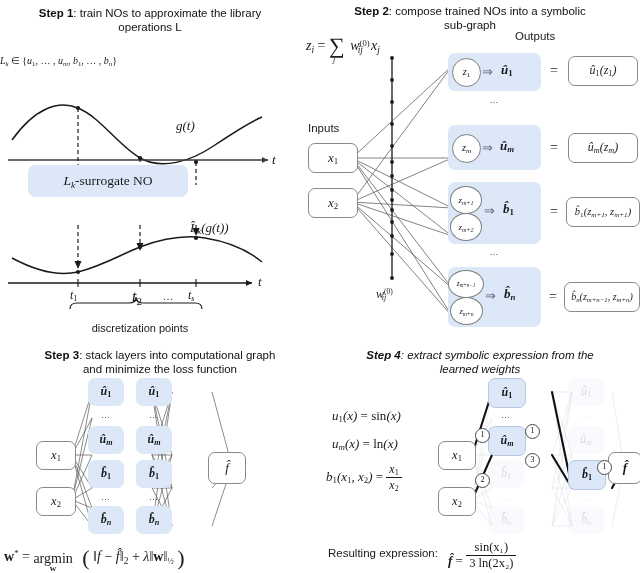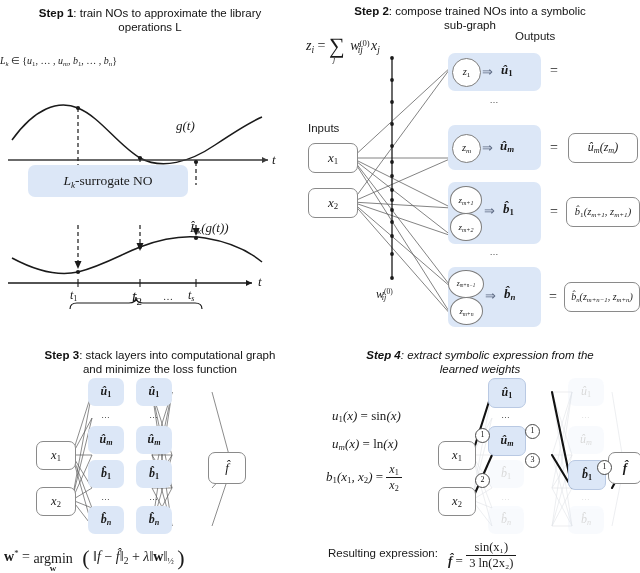--- a/index.html
+++ b/index.html
@@ -106,20 +106,21 @@
     <span class="eq" style="font-size:13.5px;">
       <span class="math">L<span class="sub">k</span></span><span class="mathr">-surrogate NO</span>
     </span>
   </div>
 
   <div class="math" style="position:absolute;left:70px;top:288px;font-size:12px;">t<span class="subr">1</span></div>
   <div class="math" style="position:absolute;left:132px;top:288px;font-size:16px;">t<span class="subr">2</span></div>
   <div class="mathr" style="position:absolute;left:163px;top:291px;font-size:10px;">…</div>
   <div class="math" style="position:absolute;left:188px;top:288px;font-size:12px;">t<span class="sub">s</span></div>
 
+  <div style="position:absolute;left:0;top:322px;width:280px;text-align:center;font-size:11px;">discretization points</div>
 </div>
 
 <div class="panel" style="left:300px;top:0;width:340px;height:340px;">
 
   <div class="hdr" style="position:absolute;left:0;top:4px;width:340px;">
     <b>Step 2</b><span>: compose trained NOs into a symbolic</span><br>
     <span>sub-graph</span>
   </div>
 
   <div class="math" style="position:absolute;left:6px;top:38px;font-size:14px;">
@@ -182,20 +183,23 @@
     <span class="math" style="font-size:13px;">x<span class="subr">2</span></span>
   </div>
 
   <div class="bluebox" style="position:absolute;left:148px;top:53px;width:93px;height:38px;"></div>
   <div class="node ctr" style="left:152px;top:58px;width:27px;height:27px;">
     <span class="math" style="font-size:10.5px;">z<span class="subr">1</span></span>
   </div>
   <div style="position:absolute;left:182px;top:64px;font-size:13px;color:#5e6b84;">⇒</div>
   <div class="math" style="position:absolute;left:201px;top:62px;font-size:13px;font-weight:bold;">û<span class="subr">1</span></div>
   <div class="mathr" style="position:absolute;left:250px;top:63px;font-size:14px;">=</div>
+  <div class="whitebox ctr" style="position:absolute;left:268px;top:56px;width:68px;height:28px;">
+    <span class="math" style="font-size:12px;">û<span class="subr">1</span>(z<span class="subr">1</span>)</span>
+  </div>
 
   <div class="dots" style="position:absolute;left:148px;top:95px;width:93px;">…</div>
 
   <div class="bluebox" style="position:absolute;left:148px;top:125px;width:93px;height:45px;"></div>
   <div class="node ctr" style="left:152px;top:134px;width:27px;height:27px;">
     <span class="math" style="font-size:10.5px;">z<span class="sub">m</span></span>
   </div>
   <div style="position:absolute;left:182px;top:140px;font-size:13px;color:#5e6b84;">⇒</div>
   <div class="math" style="position:absolute;left:200px;top:138px;font-size:13px;font-weight:bold;">û<span class="sub">m</span></div>
   <div class="mathr" style="position:absolute;left:250px;top:140px;font-size:14px;">=</div>

